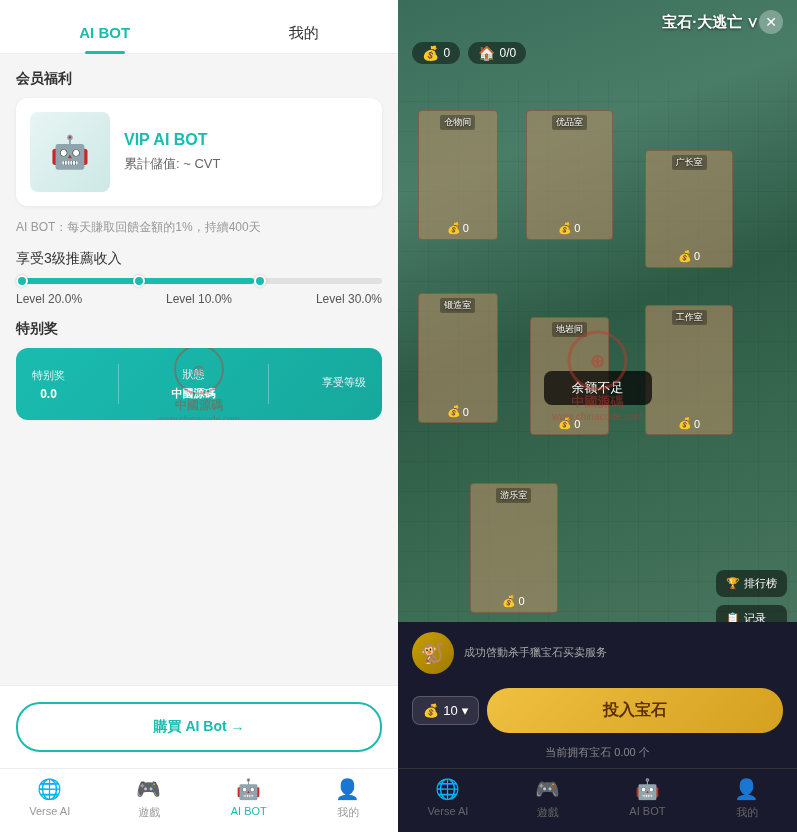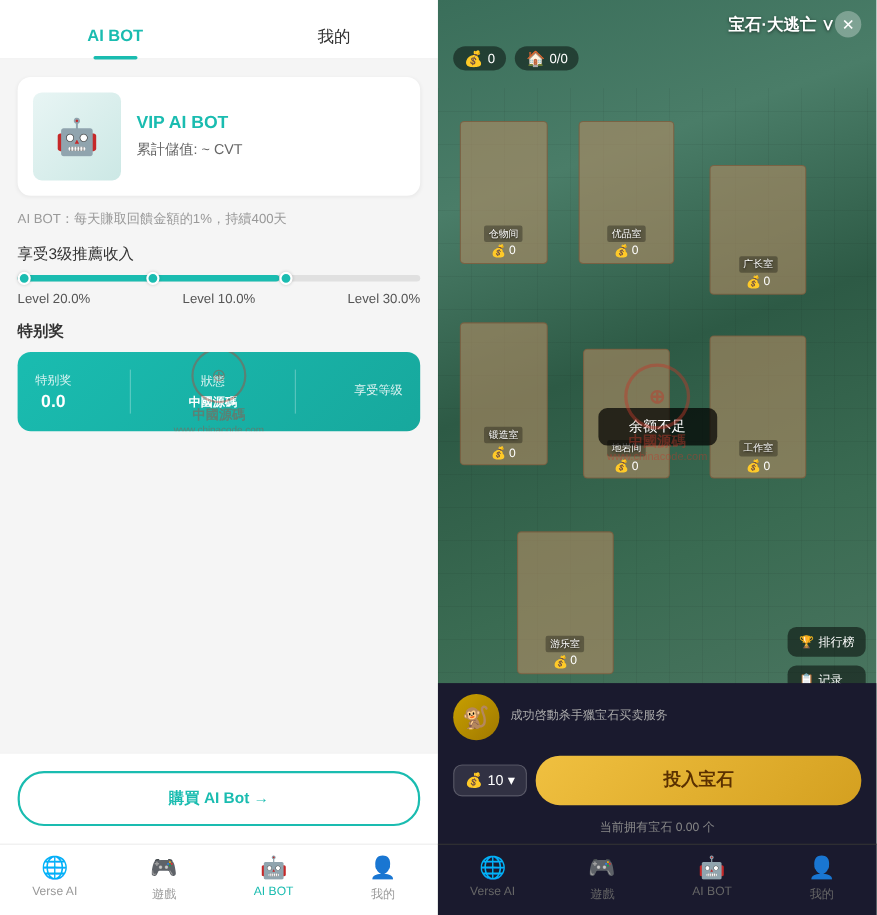--- a/index.html
+++ b/index.html
@@ -191,21 +191,21 @@
       color: white;
     }
 
     .special-item-label {
       font-size: 11px;
       opacity: 0.85;
       margin-bottom: 4px;
     }
 
     .special-item-value {
-      font-size: 16px;
+      font-size: 12px;
       font-weight: bold;
     }
 
     .special-divider {
       width: 1px;
       height: 40px;
       background: rgba(255,255,255,0.3);
     }
 
     
@@ -359,21 +359,21 @@
 
     
     .room {
       position: absolute;
       background: rgba(180, 140, 100, 0.6);
       border: 1px solid rgba(120, 90, 60, 0.8);
       border-radius: 4px;
       display: flex;
       flex-direction: column;
       align-items: center;
-      justify-content: flex-end;
+      justify-content: space-between;
       padding: 4px;
     }
 
     .room-label {
       font-size: 9px;
       color: white;
       text-shadow: 0 1px 2px rgba(0,0,0,0.8);
       background: rgba(0,0,0,0.3);
       padding: 1px 4px;
       border-radius: 2px;
@@ -563,20 +563,21 @@
         <span>AI BOT</span>
       </div>
       <div class="tab-item">
         <span>我的</span>
       </div>
     </div>
   </div>
 
   <div class="left-content">
 
+    <div class="section-title">会员福利</div>
 
     <div class="vip-card">
       <div class="vip-card-image">
         <span style="font-size:32px;">🤖</span>
       </div>
       <div class="vip-card-info">
         <div class="vip-title">VIP AI BOT</div>
         <div class="vip-subtitle">
           <span>累計儲值:</span>
           <span>~ CVT</span>

